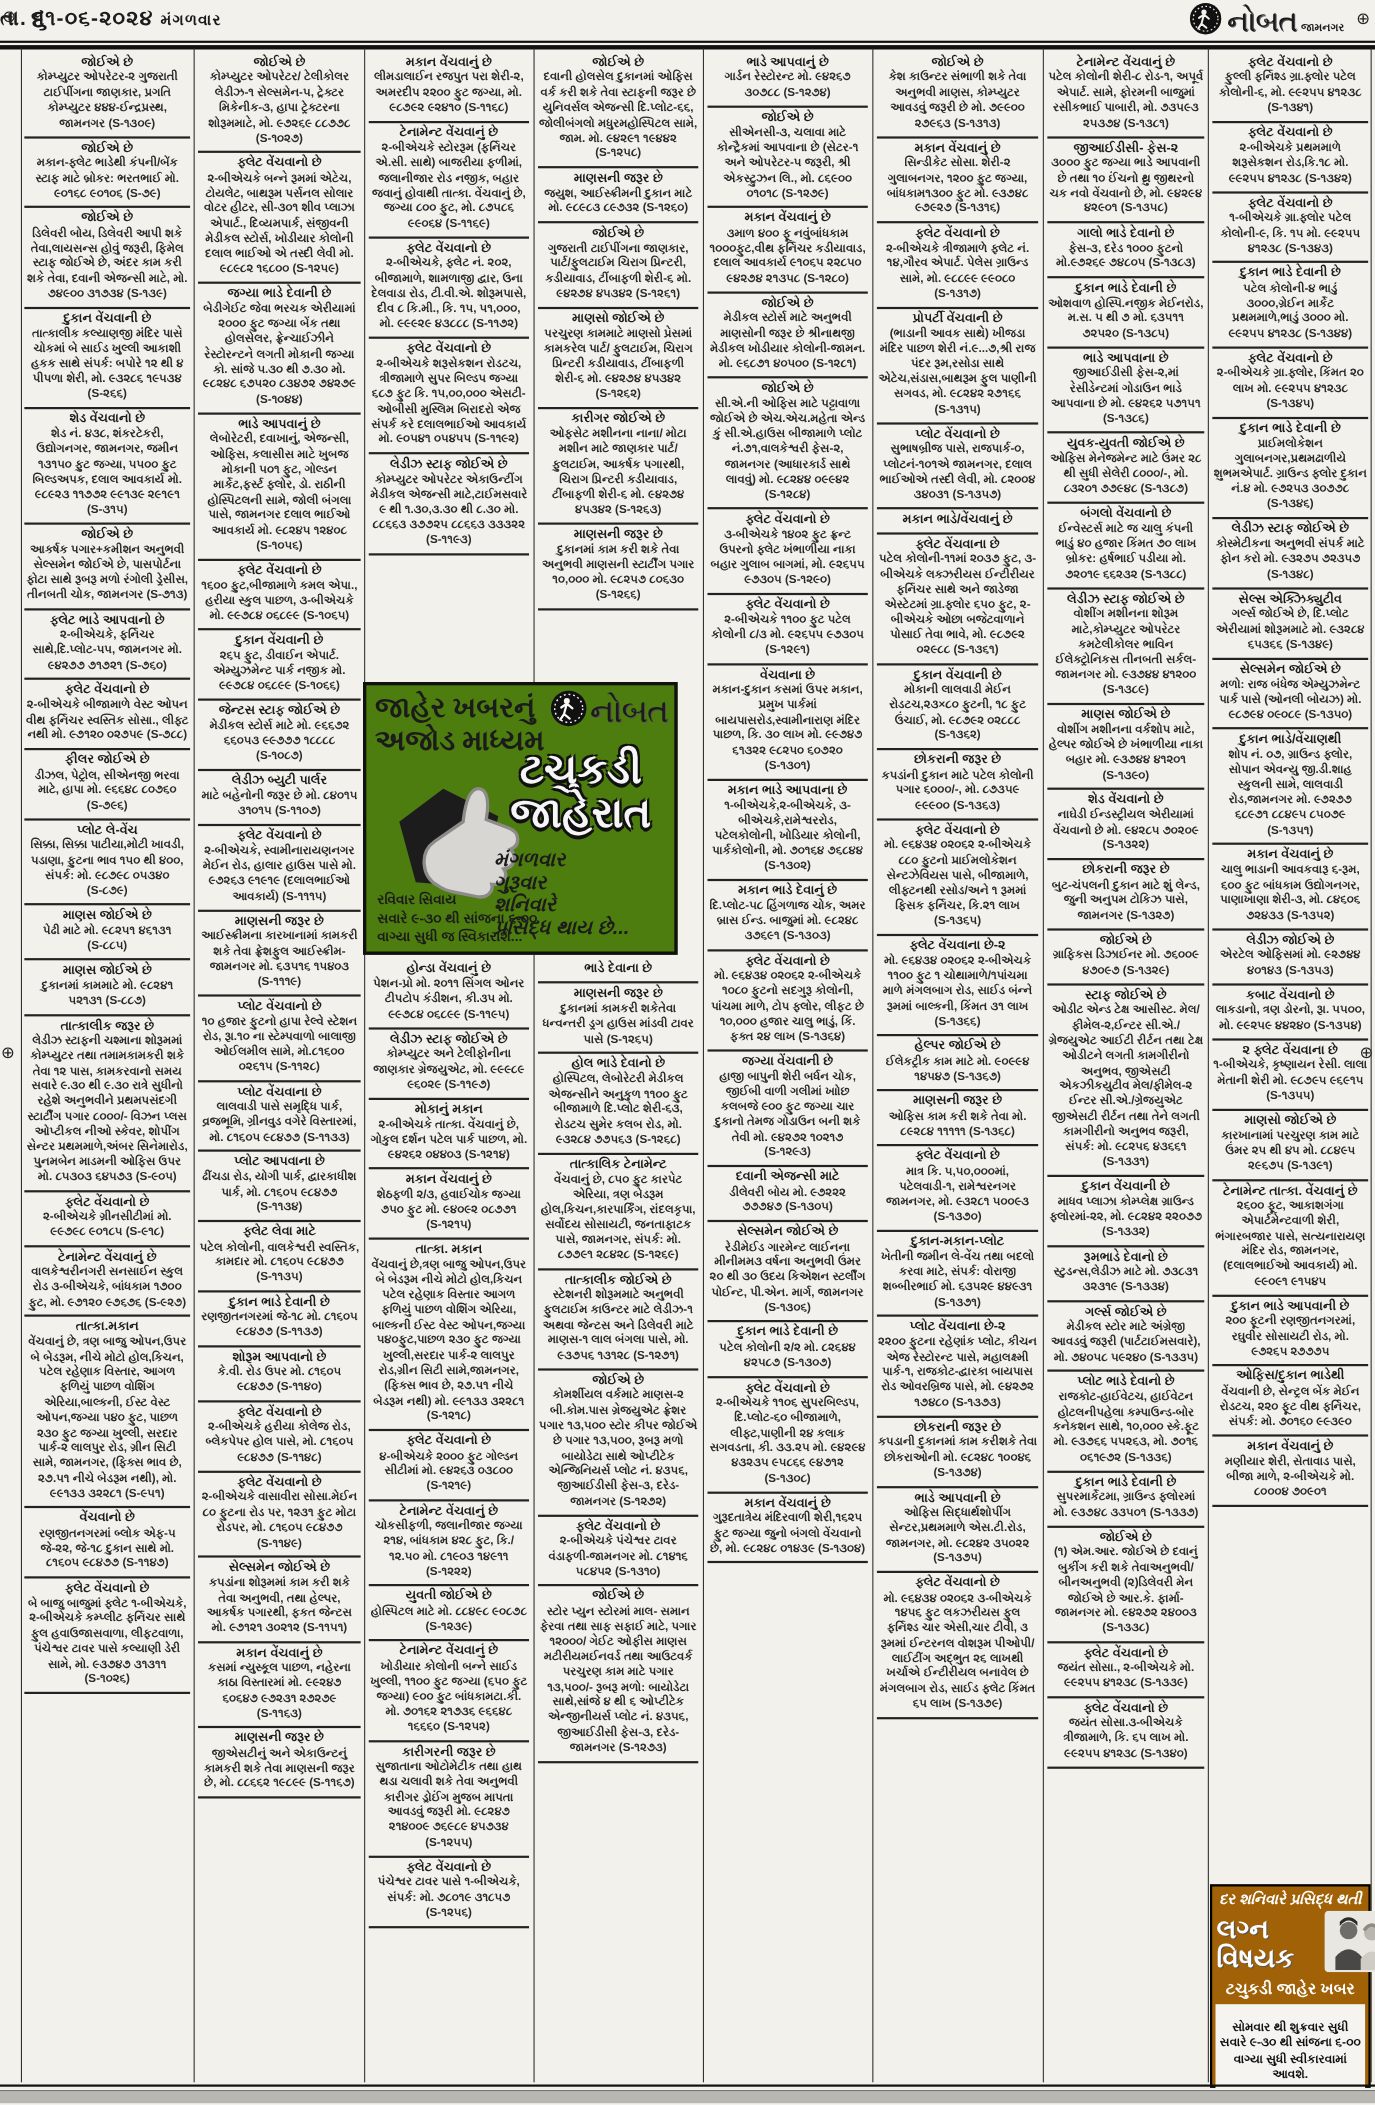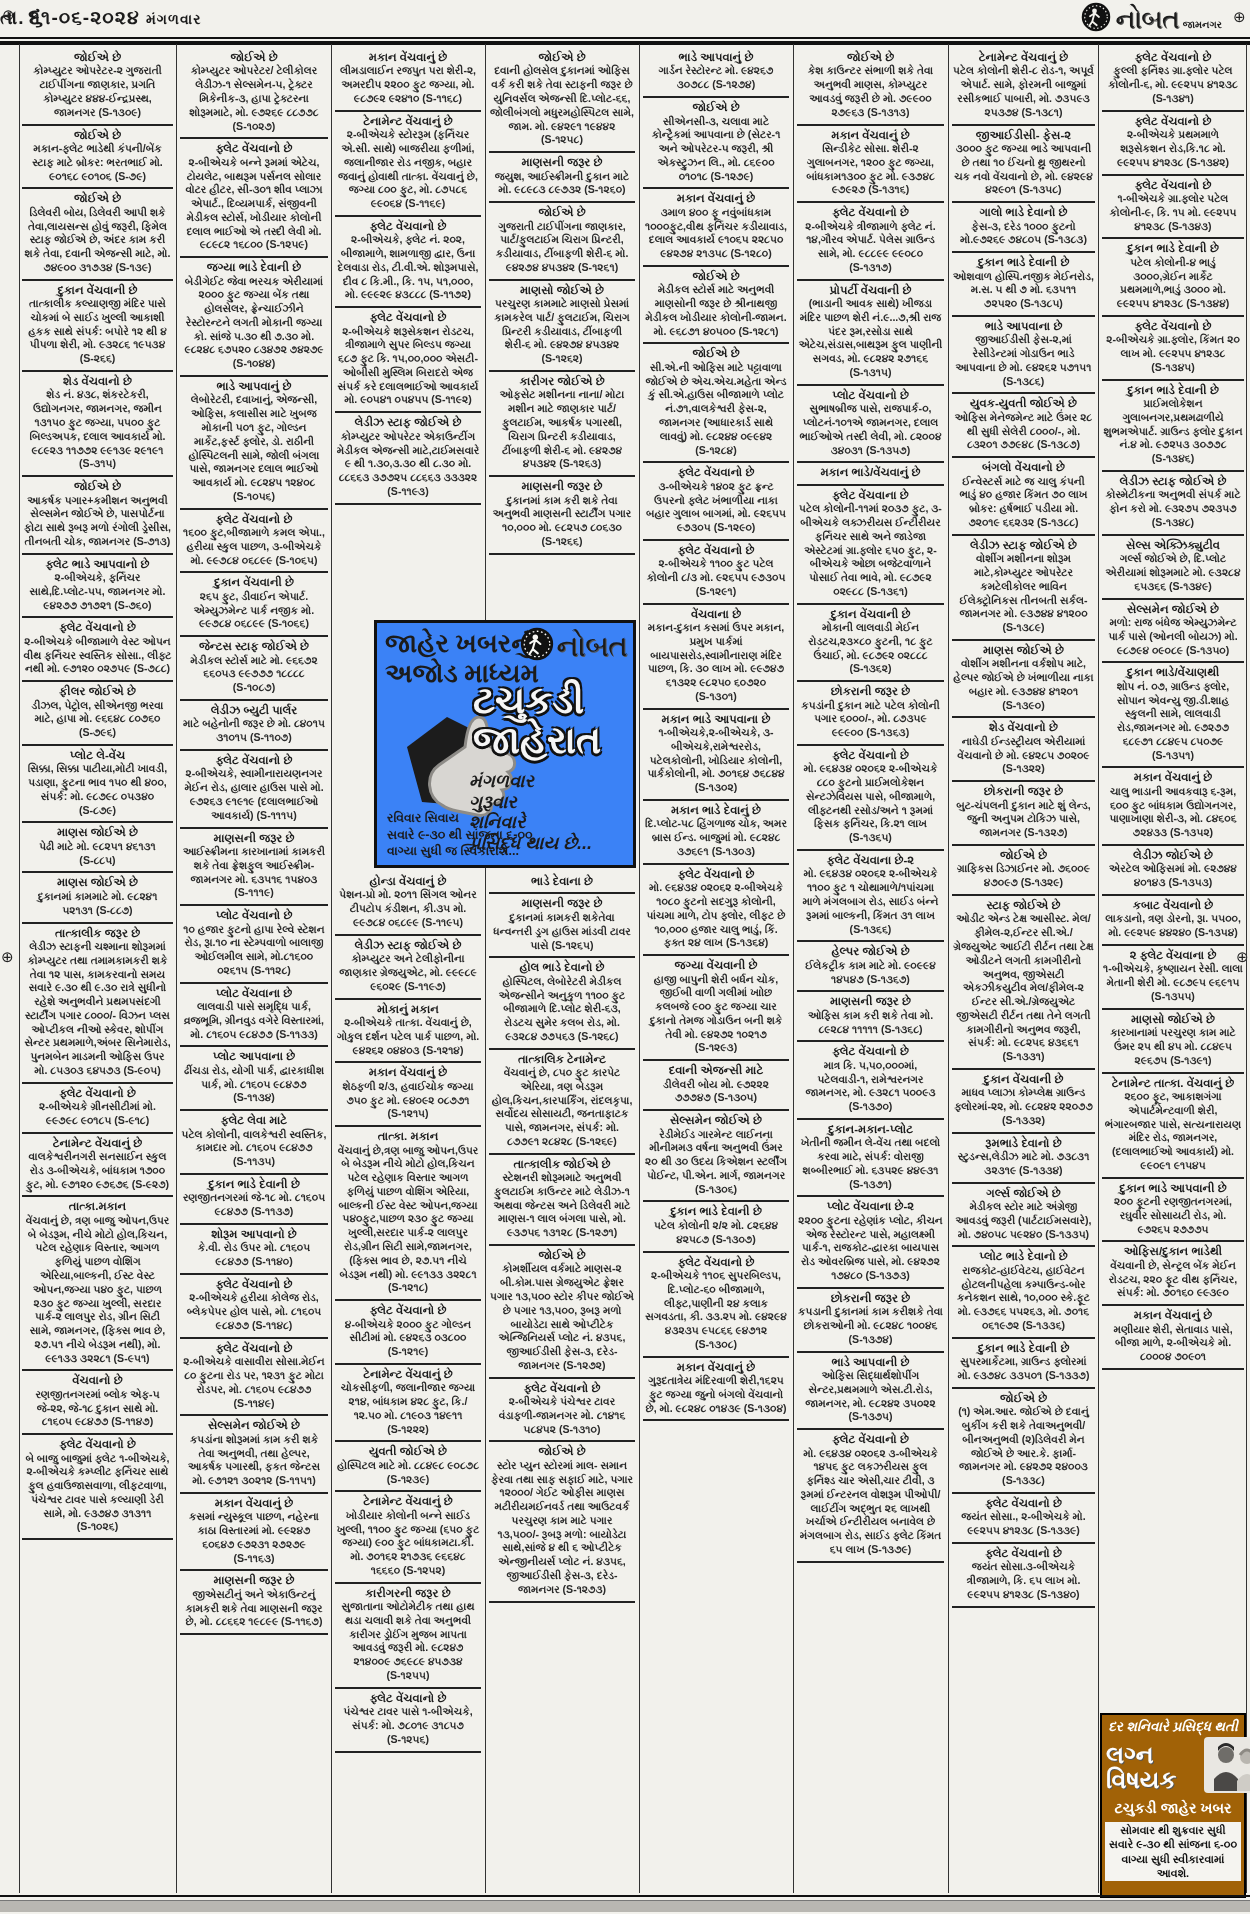--- a/index.html
+++ b/index.html
@@ -19,42 +19,42 @@
   .brandcity{font-size:10px;font-weight:bold;margin-top:12px;}
   .rule1{position:absolute;left:0;top:37px;width:1250px;height:2px;background:#111;}
   .rule2{position:absolute;left:0;top:41px;width:1250px;height:4px;background:#111;}
   
   .colseg{position:absolute;overflow:hidden;}
   .ad{border-bottom:2px solid #222;padding:2px 1px 4px;text-align:center;}
   .ad-h{font-weight:bold;font-size:11.6px;line-height:1.25;}
   .ad-b{font-size:10.6px;line-height:1.3;font-weight:bold;color:#2a2a2a;}
   .vline{position:absolute;top:44px;width:1px;height:1849px;background:#333;}
   
-  .cpromo{position:absolute;left:330px;top:620px;width:262px;height:248px;background:#3b82f6;
-    border:3px solid #111;box-sizing:border-box;margin-left:44px;}
+  .cpromo{position:absolute;left:330px;top:620px;width:286px;height:248px;background:#4d7c0f;
+    border:3px solid #111;box-sizing:border-box;}
   .cp-line{font-size:26px;font-weight:bold;line-height:1.15;letter-spacing:0px;font-family:"Liberation Serif",serif;}
   .cp-left{position:absolute;left:8px;top:6px;}
   .cp-logo{position:absolute;right:6px;top:4px;display:flex;align-items:center;gap:2px;}
   .cp-logo .brandname{font-size:30px;}
   .cp-thumb{position:absolute;left:10px;top:64px;width:150px;height:140px;}
-  .cp-big{position:absolute;right:10px;top:58px;text-align:left;width:150px;
+  .cp-big{position:absolute;right:10px;top:58px;text-align:center;width:150px;
     font-size:38px;font-weight:bold;line-height:1.05;color:#f6f6f6;
     text-shadow:-2px -2px 0 #111,2px -2px 0 #111,-2px 2px 0 #111,2px 2px 0 #111,0 3px 0 #111;}
   .cp-days{position:absolute;right:14px;top:148px;width:150px;text-align:left;font-size:18px;font-weight:bold;font-style:italic;line-height:1.15;}
   .cp-note{position:absolute;left:10px;bottom:6px;font-size:12.5px;font-weight:bold;line-height:1.3;text-align:left;}
   
   .mpromo{position:absolute;left:1100px;top:1713px;width:146px;height:185px;background:#a16207;
     border:2px solid #000;box-sizing:border-box;color:#fff;text-align:center;}
   .mp-top{font-size:13.5px;font-weight:bold;font-style:italic;padding:4px 2px 2px;}
   .mp-mid{display:flex;align-items:center;justify-content:space-between;padding:0 4px;gap:28px;}
   .mp-big{font-size:24px;font-weight:bold;line-height:1.05;text-align:left;
     color:#fdfdfd;text-shadow:1px 1px 0 #555;}
   .mp-name{font-size:14.5px;font-weight:bold;padding:3px 0;}
   .mp-bottom{background:#f5f4f0;color:#111;font-size:11px;font-weight:bold;line-height:1.3;
-    margin:2px 3px 3px;padding:1px 1px;}
+    margin:2px 3px 3px;padding:14px 1px;}
   
   .f-line{position:absolute;left:0;top:1895px;width:1250px;height:2px;background:#111;}
   .f-bar{position:absolute;left:0;top:1900px;width:1250px;height:11px;background:#b9b7b2;border-top:1px solid #777;}
   .regmark{position:absolute;font-size:15px;color:#222;}
 </style>
 </head>
 <body>
 
 <div class="hdr">
   <div class="pageno">૬</div>

